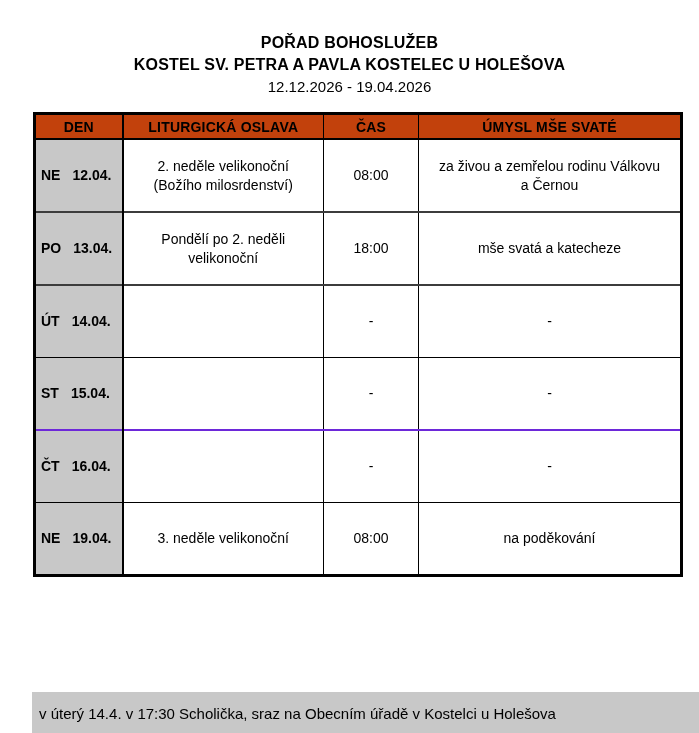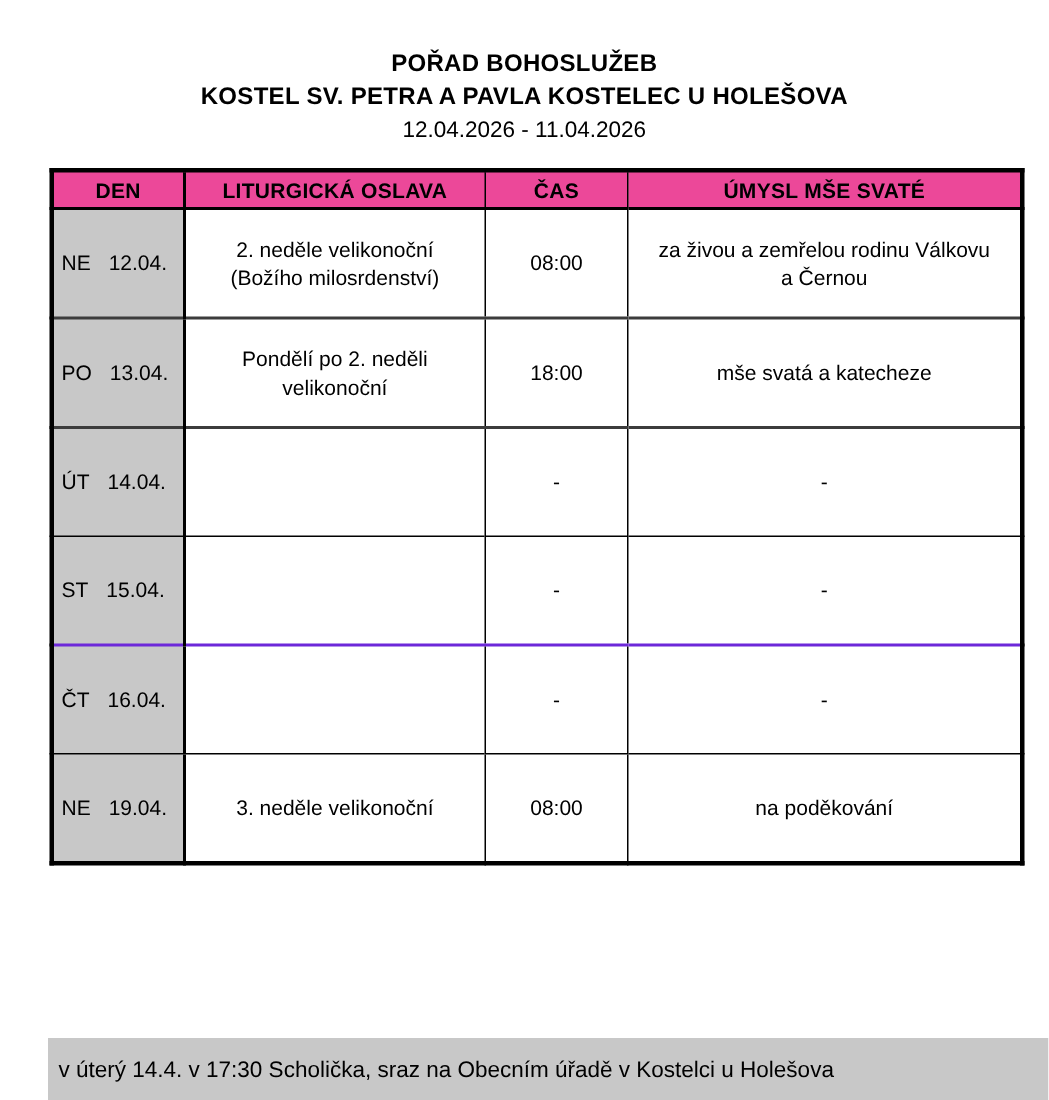--- a/index.html
+++ b/index.html
@@ -41,21 +41,21 @@
   table.schedule {
     position: absolute;
     left: 33px;
     top: 90px;
     width: 647px;
     border-collapse: collapse;
     table-layout: fixed;
     border: 3px solid #000000;
   }
   table.schedule th {
-    background: #ec4899;
+    background: #c2410c;
     font-size: 14px;
     font-weight: bold;
     height: 21px;
     padding: 1px 2px;
     border-right: 1px solid #000000;
     border-bottom: 2px solid #000000;
     text-align: center;
     letter-spacing: 0.2px;
   }
   table.schedule th.col-day { border-right: 2px solid #000000; }
@@ -64,21 +64,21 @@
     font-size: 14px;
     height: 67px;
     padding: 2px 5px;
     vertical-align: middle;
     border-right: 1px solid #000000;
     line-height: 19px;
   }
   table.schedule td:last-child { border-right: none; }
   td.day-cell {
     background: #c8c8c8;
-    font-weight: normal;
+    font-weight: bold;
     text-align: left;
     padding-left: 7px;
     border-right: 2px solid #000000 !important;
     white-space: nowrap;
   }
   td.day-cell .date-part { margin-left: 12px; }
   td.celebration-cell { text-align: center; white-space: pre-line; }
   td.time-cell { text-align: center; }
   td.intention-cell { text-align: center; white-space: pre-line; padding: 2px 2px; }
   
@@ -103,21 +103,21 @@
   }
 </style>
 </head>
 <body>
 
 <div class="page">
 
   <div class="titles">
     <div class="title">POŘAD BOHOSLUŽEB</div>
     <div class="subtitle">KOSTEL SV. PETRA A PAVLA KOSTELEC U HOLEŠOVA</div>
-    <div class="date-range">12.04.2026 - 11.04.2026</div>
+    <div class="date-range">12.12.2026 - 19.04.2026</div>
   </div>
 
   <table class="schedule">
     <colgroup>
       <col style="width:88px">
       <col style="width:201px">
       <col style="width:95px">
       <col style="width:263px">
     </colgroup>
     <thead>

